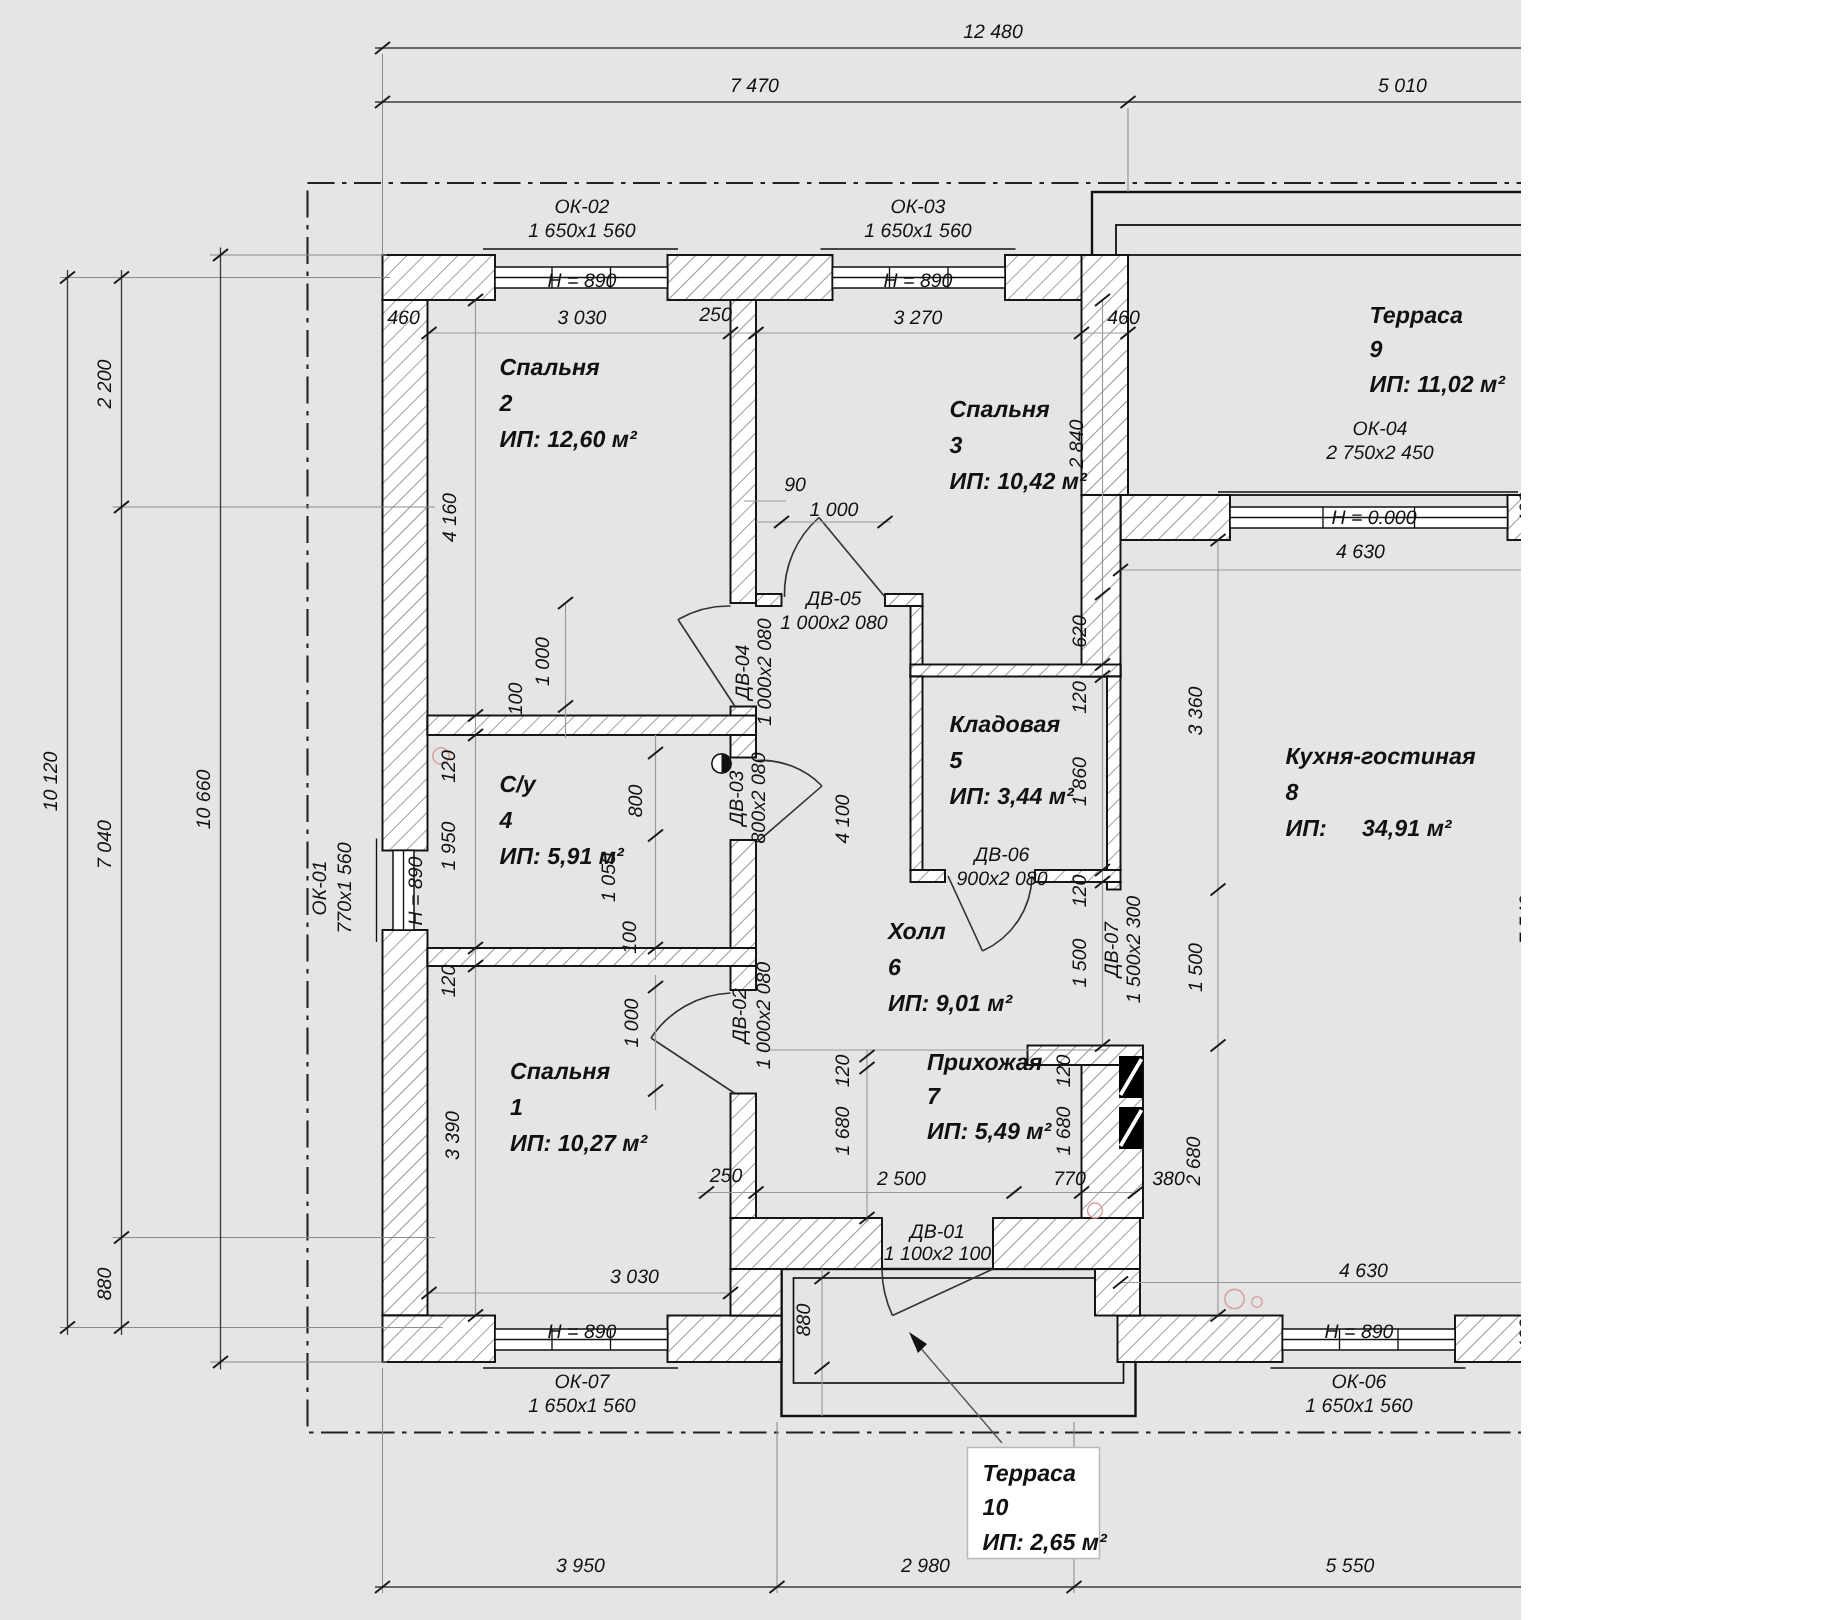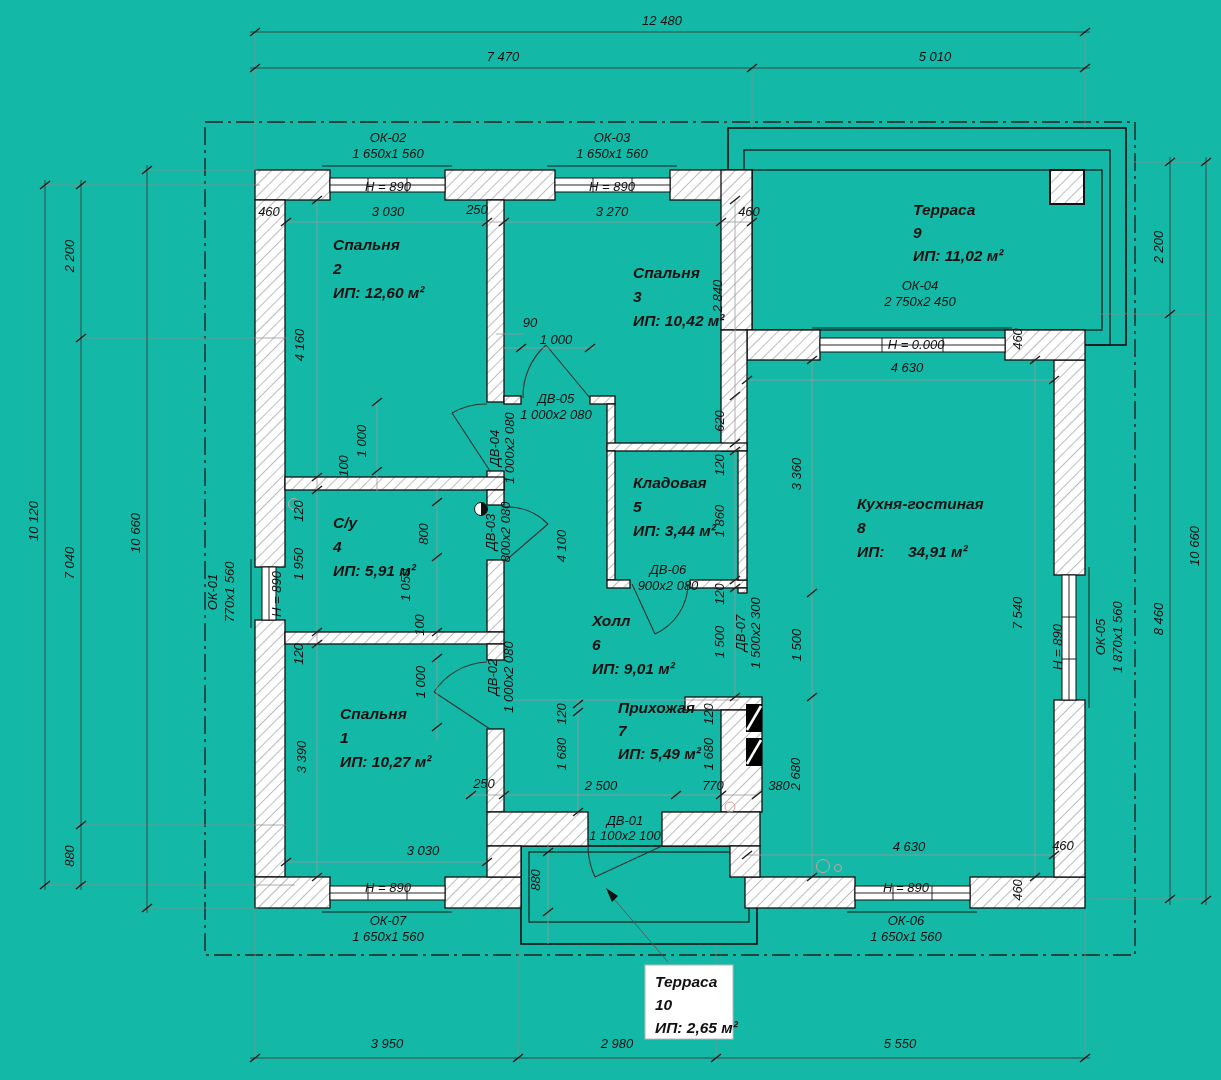--- a/index.html
+++ b/index.html
@@ -1,16 +1,16 @@
 <!DOCTYPE html>
 <html><head>
 <meta charset="utf-8">
 <style>
   html,body{margin:0;padding:0;background:#fff;}
-  .frame{position:relative;width:1221px;height:1080px;background:#14b8a6;overflow:hidden;}
+  .frame{position:relative;width:1014px;height:1080px;background:#e5e5e5;overflow:hidden;}
   svg{display:block;}
   svg text{font-family:"Liberation Sans","DejaVu Sans",sans-serif;fill:#111;}
   .d{font-size:13px;font-style:italic;text-anchor:middle;}
   .rm{font-size:15.5px;font-style:italic;font-weight:bold;}
   .w{font-size:13px;font-style:italic;text-anchor:middle;}
   .wall{fill:url(#h);stroke:#111;stroke-width:1.3;}
   .col{fill:url(#h);stroke:#111;stroke-width:2;}
   .ol{fill:none;stroke:#111;}
   .gl{stroke:#9a9a9a;stroke-width:0.8;}
   .el{stroke:#8a8a8a;stroke-width:0.7;}

